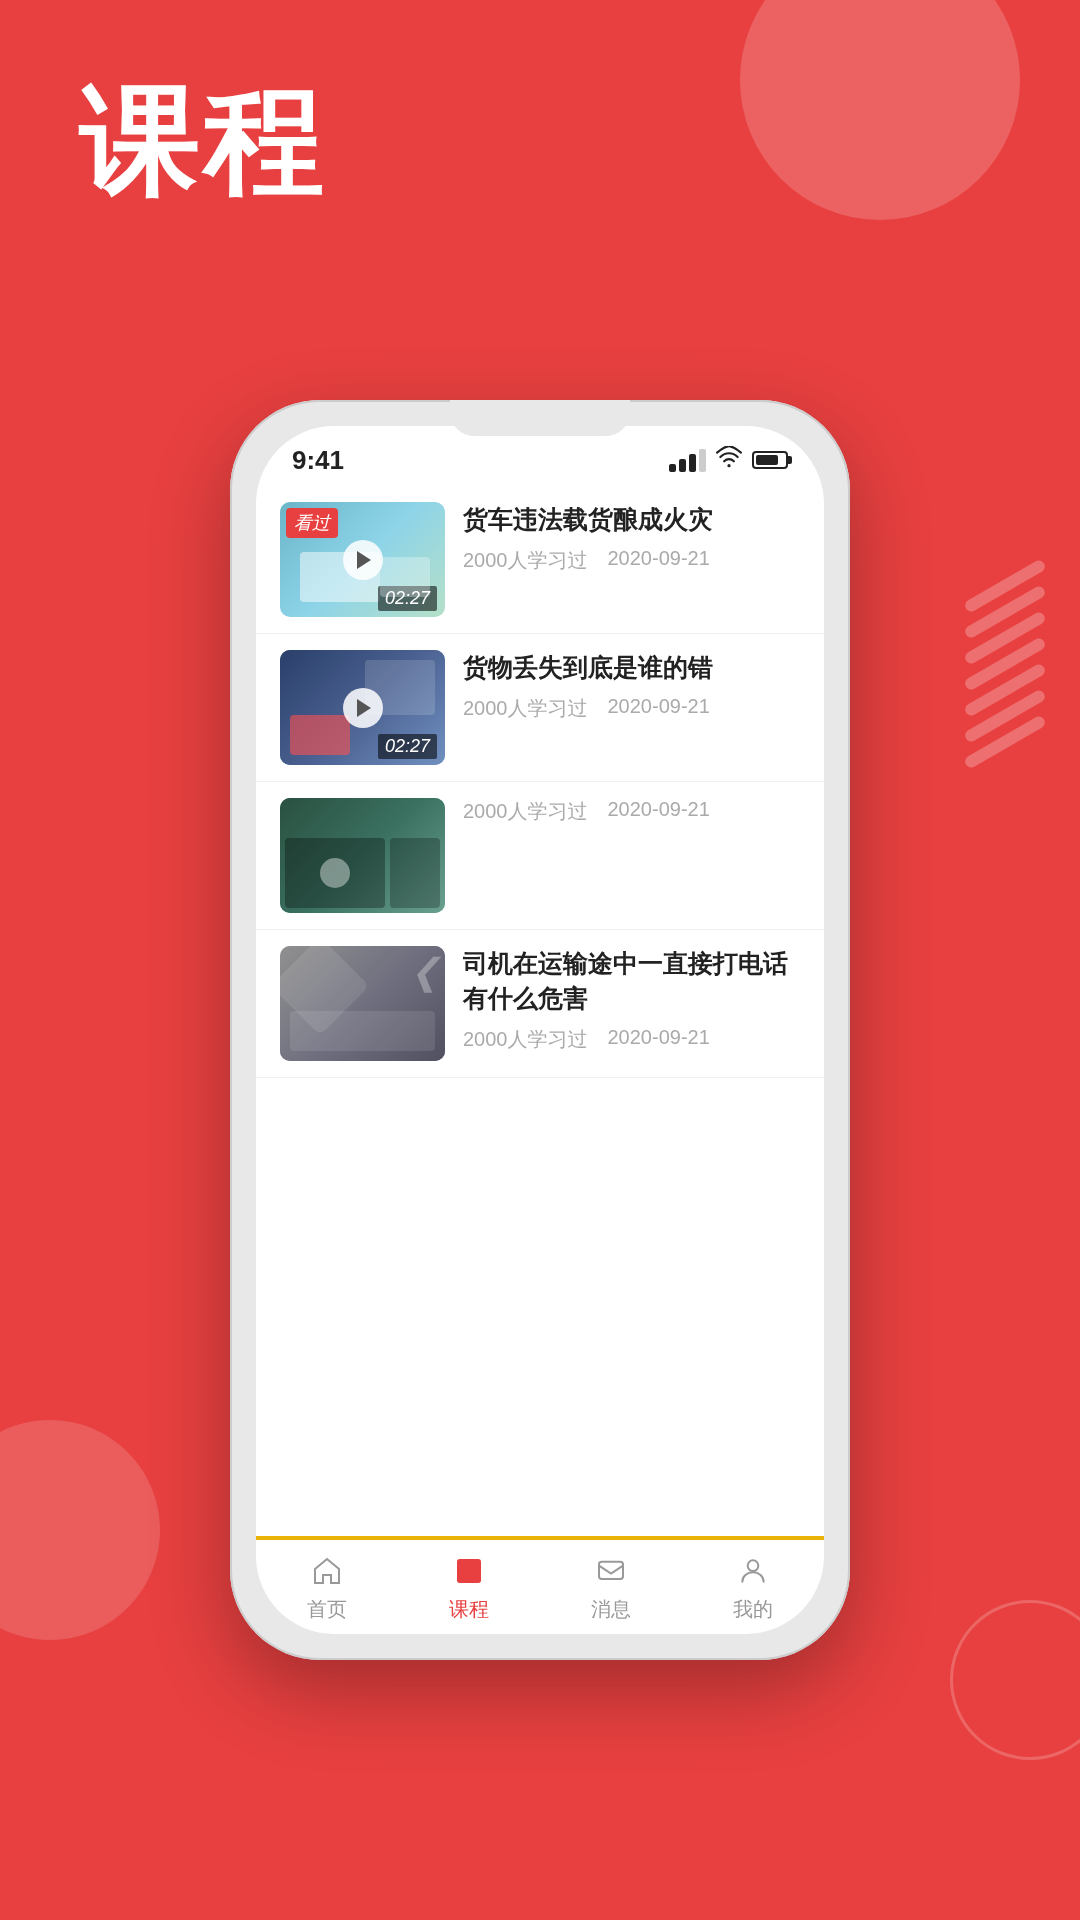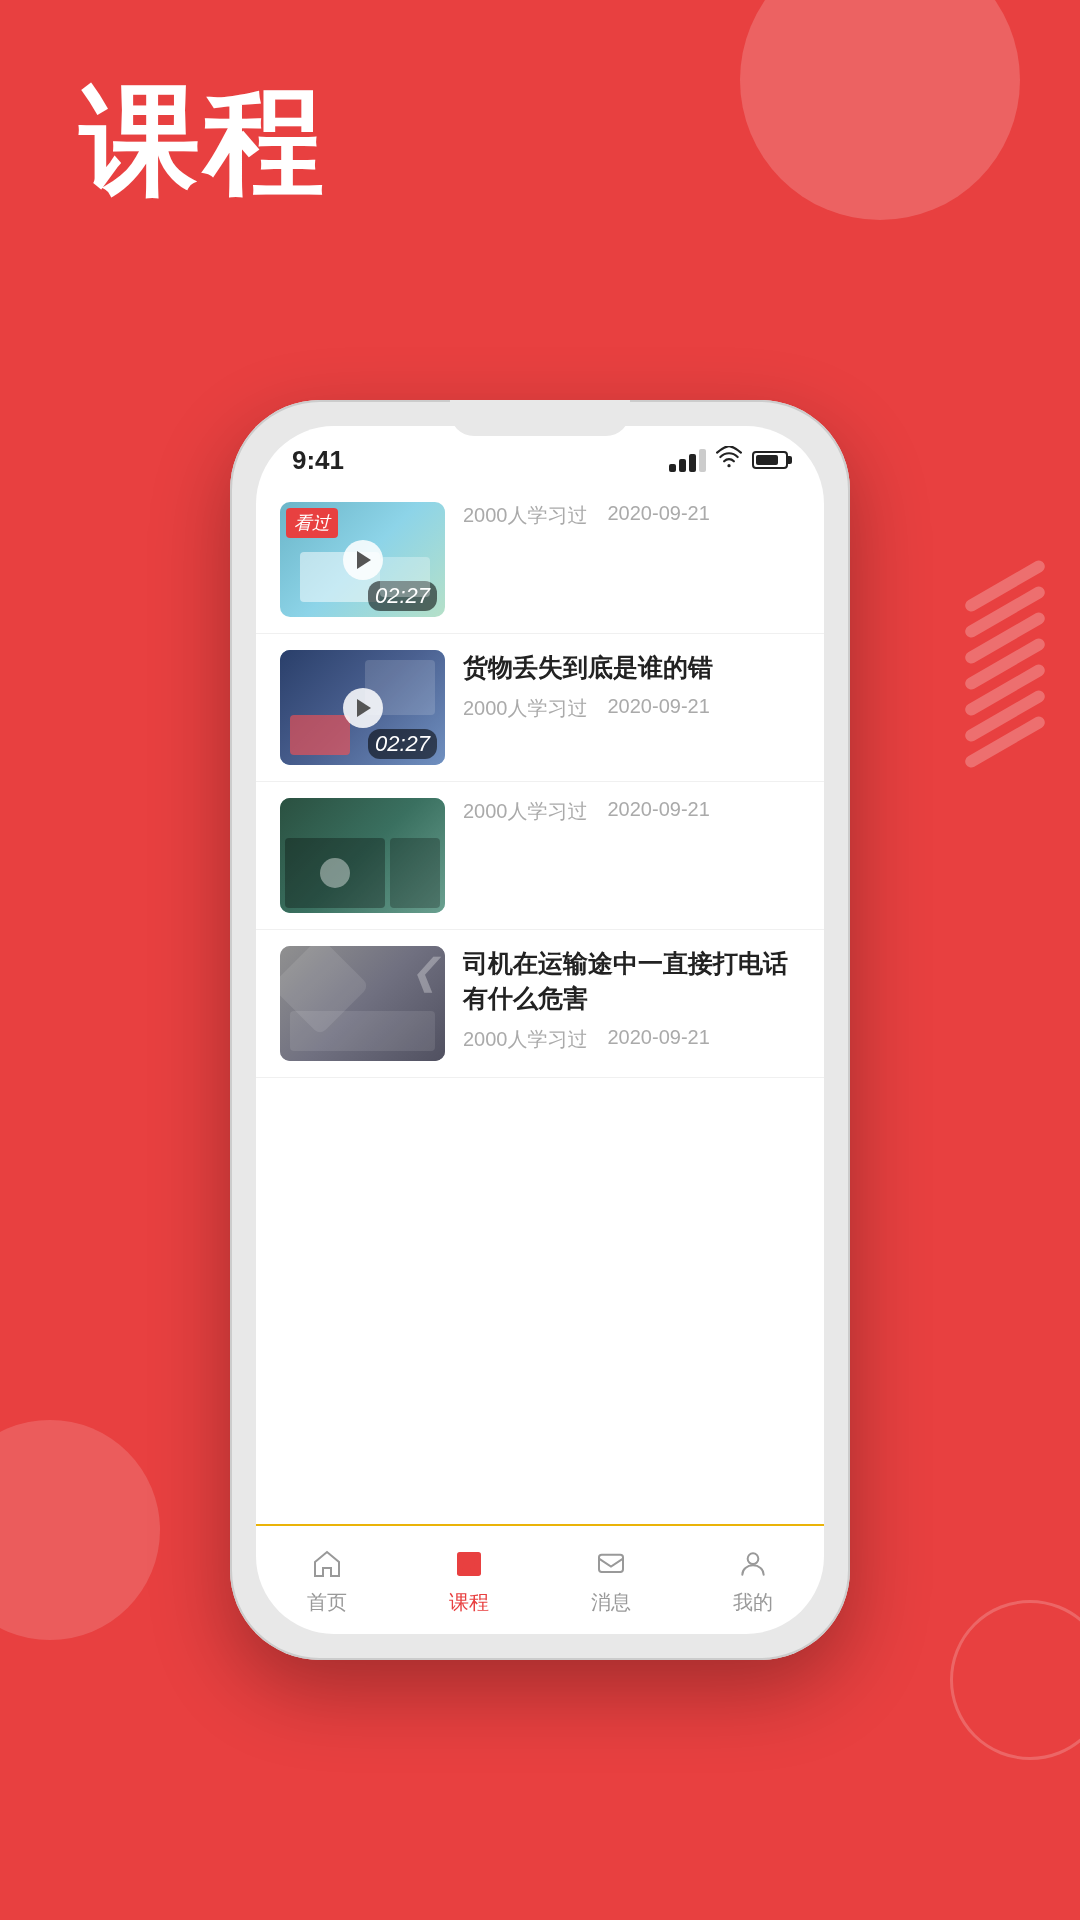--- a/index.html
+++ b/index.html
@@ -308,23 +308,23 @@
       border-bottom: 9px solid transparent;
       margin-left: 3px;
     }
 
     .thumb-duration {
       position: absolute;
       bottom: 6px;
       right: 8px;
       background: rgba(0,0,0,0.55);
       color: #fff;
-      font-size: 22px;
+      font-size: 18px;
       padding: 2px 7px;
-      border-radius: 12px;
+      border-radius: 2px;
     }
 
     .thumb-watched-badge {
       position: absolute;
       top: 6px;
       left: 6px;
       background: #E84040;
       color: #fff;
       font-size: 18px;
       padding: 3px 8px;
@@ -344,22 +344,22 @@
     }
     .course-meta {
       font-size: 20px;
       color: #aaa;
       display: flex;
       gap: 20px;
     }
 
     
     .bottom-nav {
-      height: 110px;
-      border-top: 2px solid #eab308;
+      height: 98px;
+      border-top: 4px solid #eab308;
       display: flex;
       align-items: center;
       flex-shrink: 0;
     }
     .nav-item {
       flex: 1;
       display: flex;
       flex-direction: column;
       align-items: center;
       justify-content: center;
@@ -435,20 +435,21 @@
 
       <div class="course-list">
 
         <div class="course-item">
           <div class="course-thumb thumb-bg-1 thumb-scene-1">
             <div class="thumb-watched-badge">看过</div>
             <div class="thumb-play-btn"></div>
             <div class="thumb-duration">02:27</div>
           </div>
           <div class="course-info">
+            <div class="course-title">货车违法载货酿成火灾</div>
             <div class="course-meta">
               <span>2000人学习过</span>
               <span>2020-09-21</span>
             </div>
           </div>
         </div>
 
         <div class="course-item">
           <div class="course-thumb thumb-bg-2">
             <div style="position:absolute;top:0;left:0;right:0;bottom:0;background:linear-gradient(135deg,#2a3f6a,#4a6090,#7090c0);"></div>

